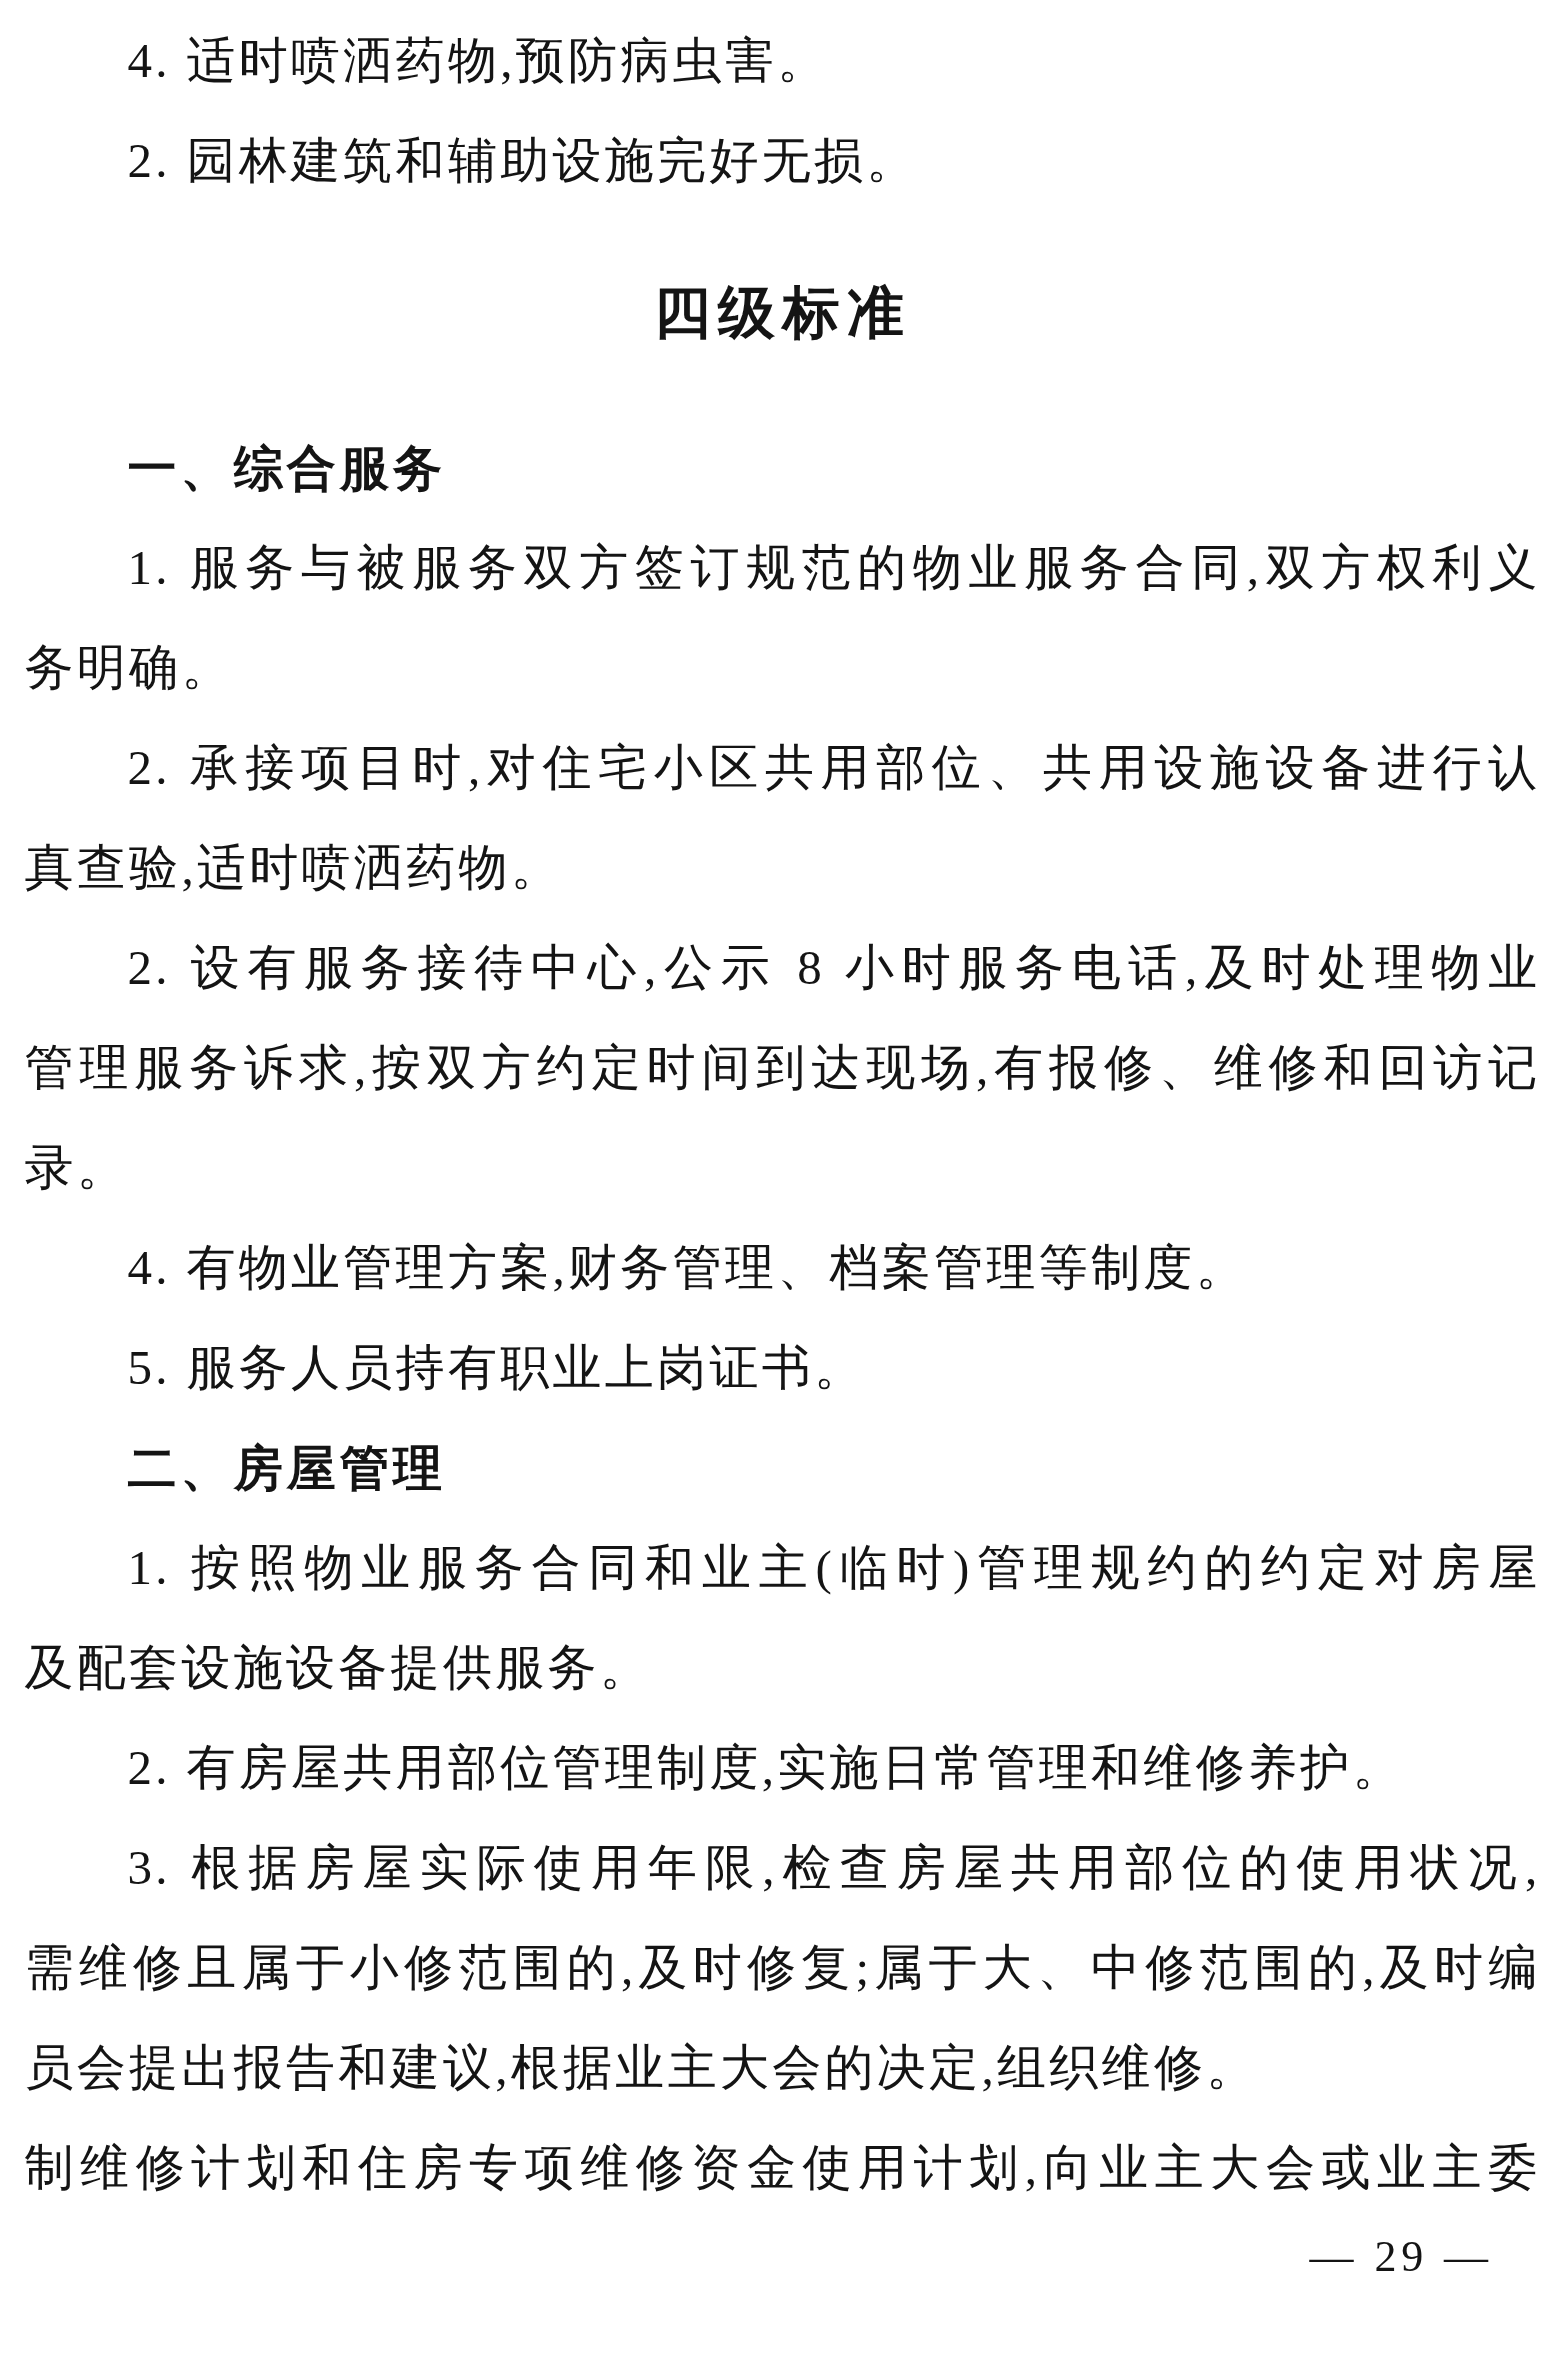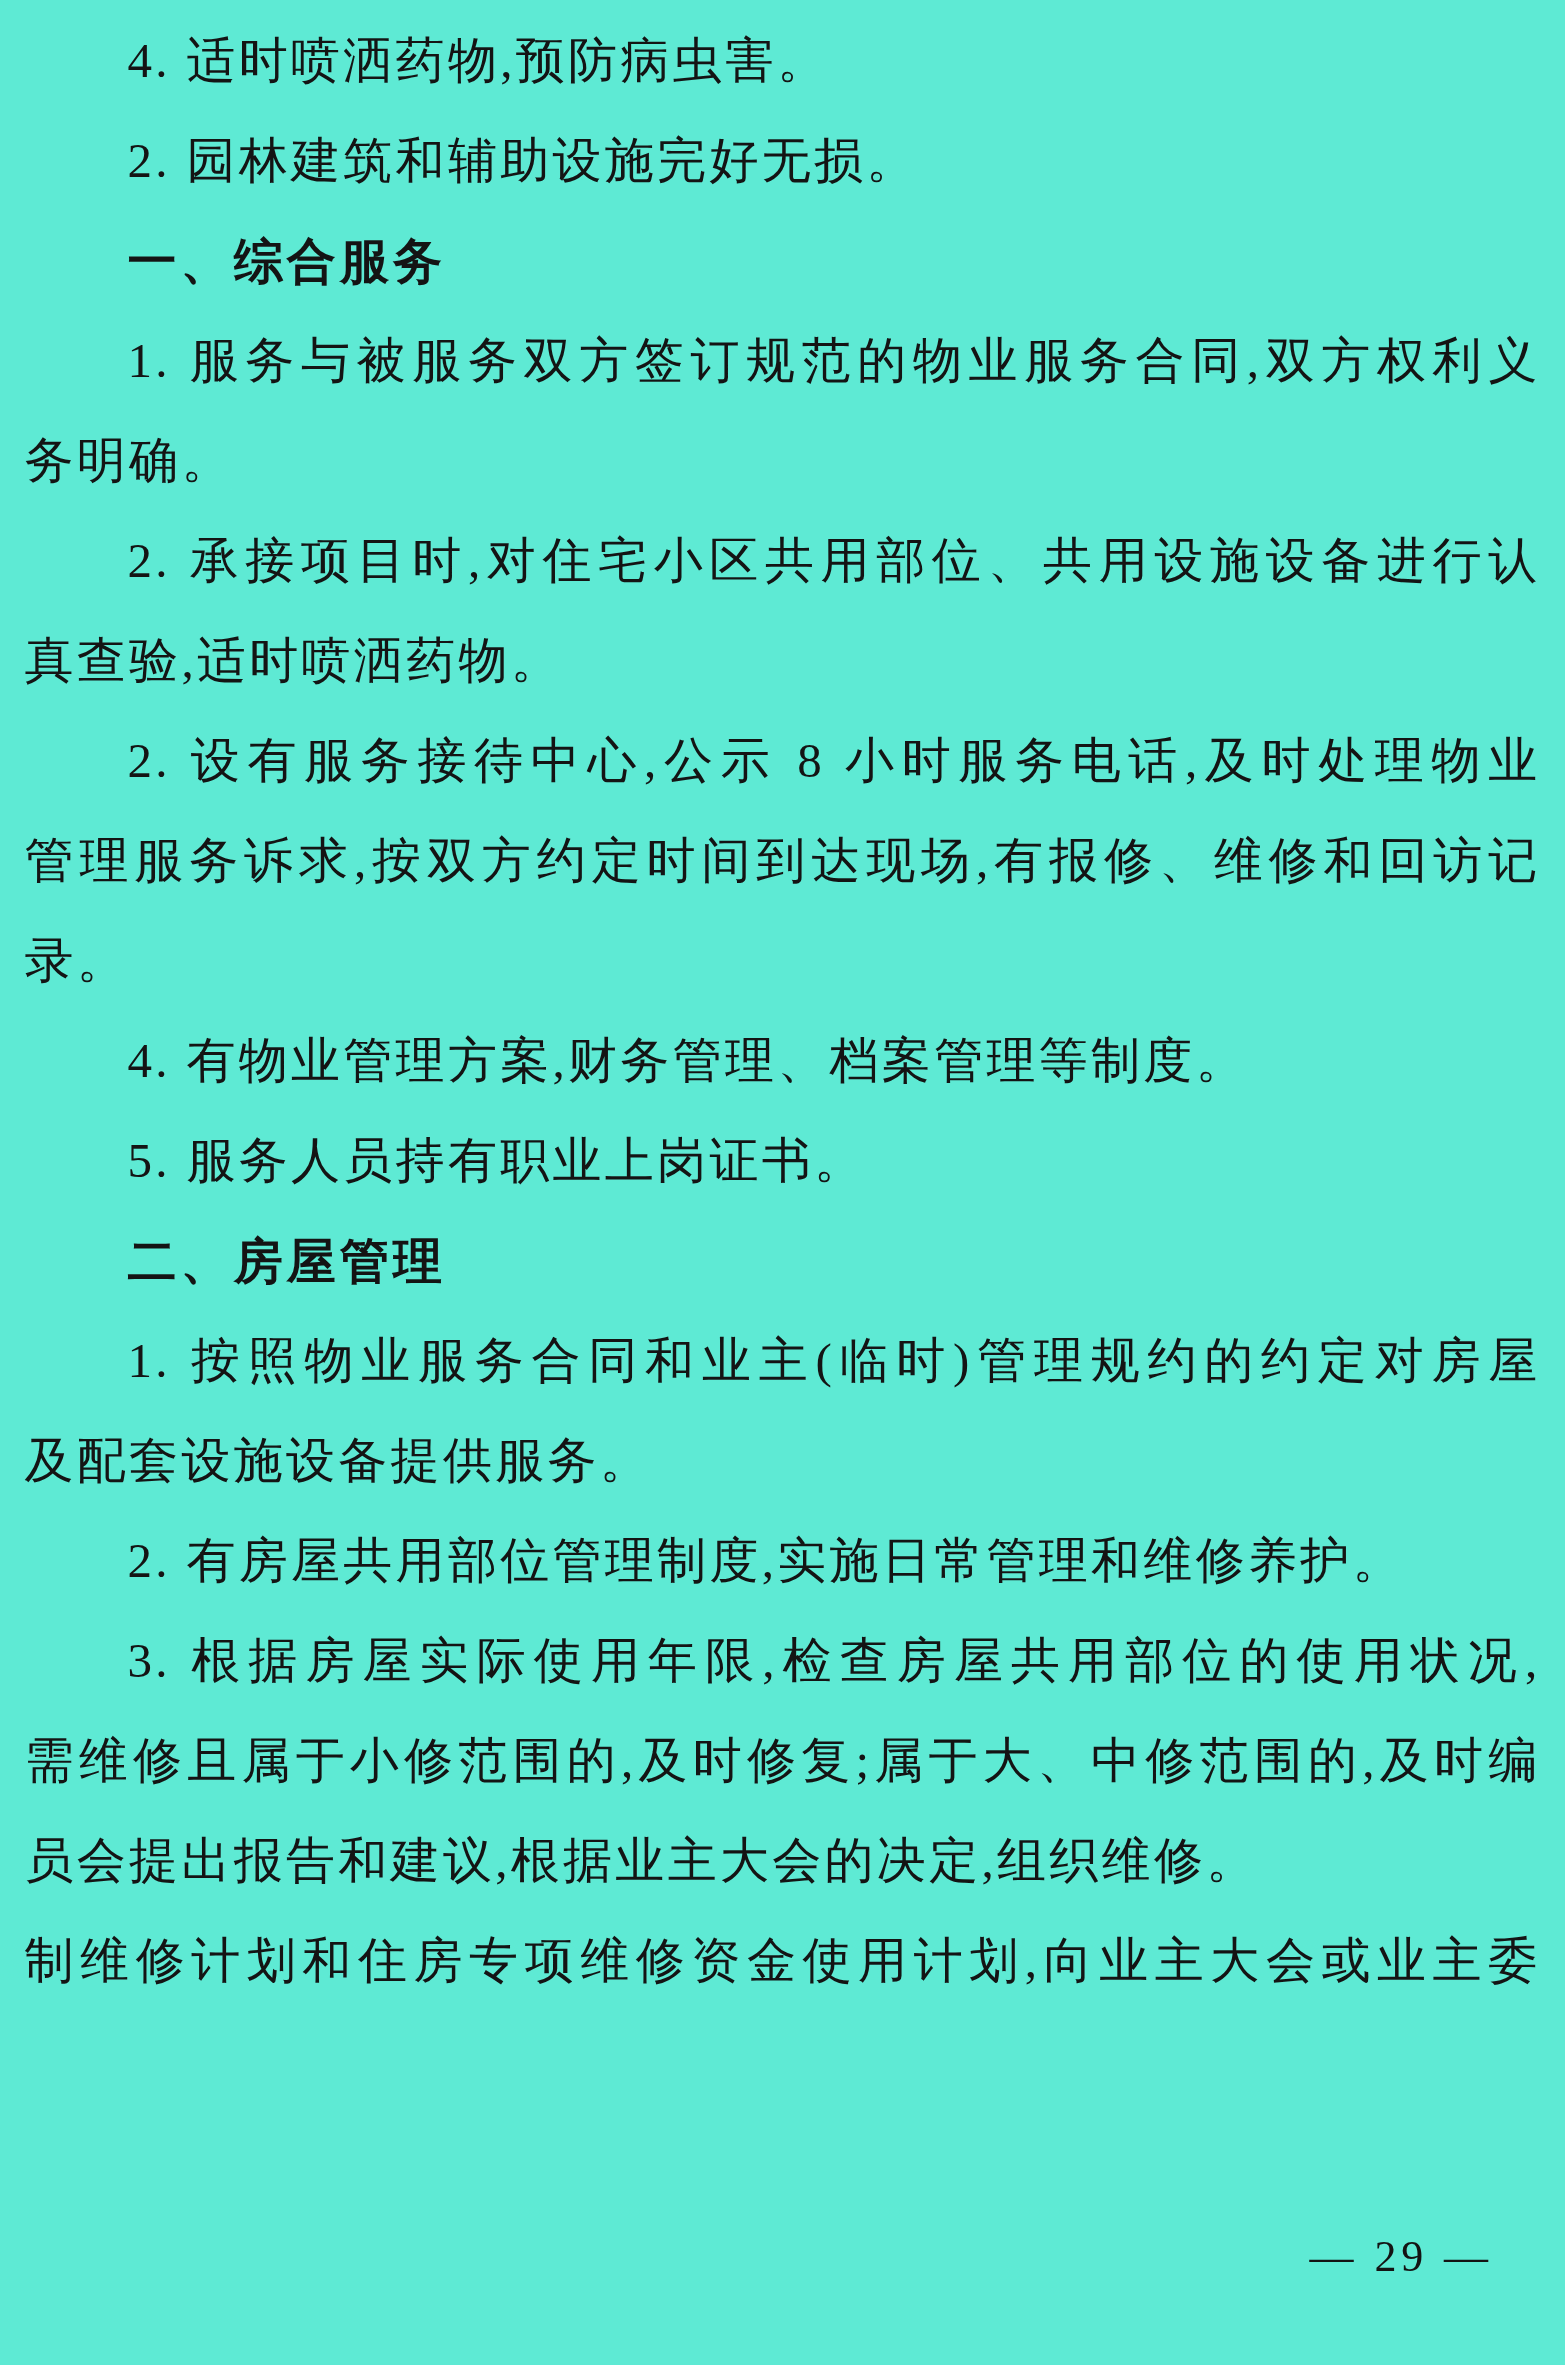--- a/index.html
+++ b/index.html
@@ -5,21 +5,21 @@
   html, body {
     margin: 0;
     padding: 0;
     background: #e8e8e8;
   }
   .page {
     position: relative;
     width: 1565px;
     height: 2366px;
     margin: 0 auto;
-    background: #5eead4;
+    background: #ffffff;
     overflow: hidden;
     color: #141414;
     font-family: "Liberation Serif", "DejaVu Serif", serif;
   }
   .body-col {
     position: absolute;
     left: 24.5px;
     top: 11.4px;
     width: 1516px;
   }
@@ -65,20 +65,21 @@
 </style>
 </head>
 <body>
 
 <div class="page">
   <div class="body-col">
 
     <div class="tline first">4. 适时喷洒药物,预防病虫害。</div>
     <div class="tline first">2. 园林建筑和辅助设施完好无损。</div>
 
+    <div class="doc-title">四级标准</div>
 
     <div class="tline heading">一、综合服务</div>
 
     <div class="tline first justify">1. 服务与被服务双方签订规范的物业服务合同,双方权利义</div>
     <div class="tline">务明确。</div>
 
     <div class="tline first justify">2. 承接项目时,对住宅小区共用部位、共用设施设备进行认</div>
     <div class="tline">真查验,适时喷洒药物。</div>
 
     <div class="tline first justify">2. 设有服务接待中心,公示 8 小时服务电话,及时处理物业</div>

